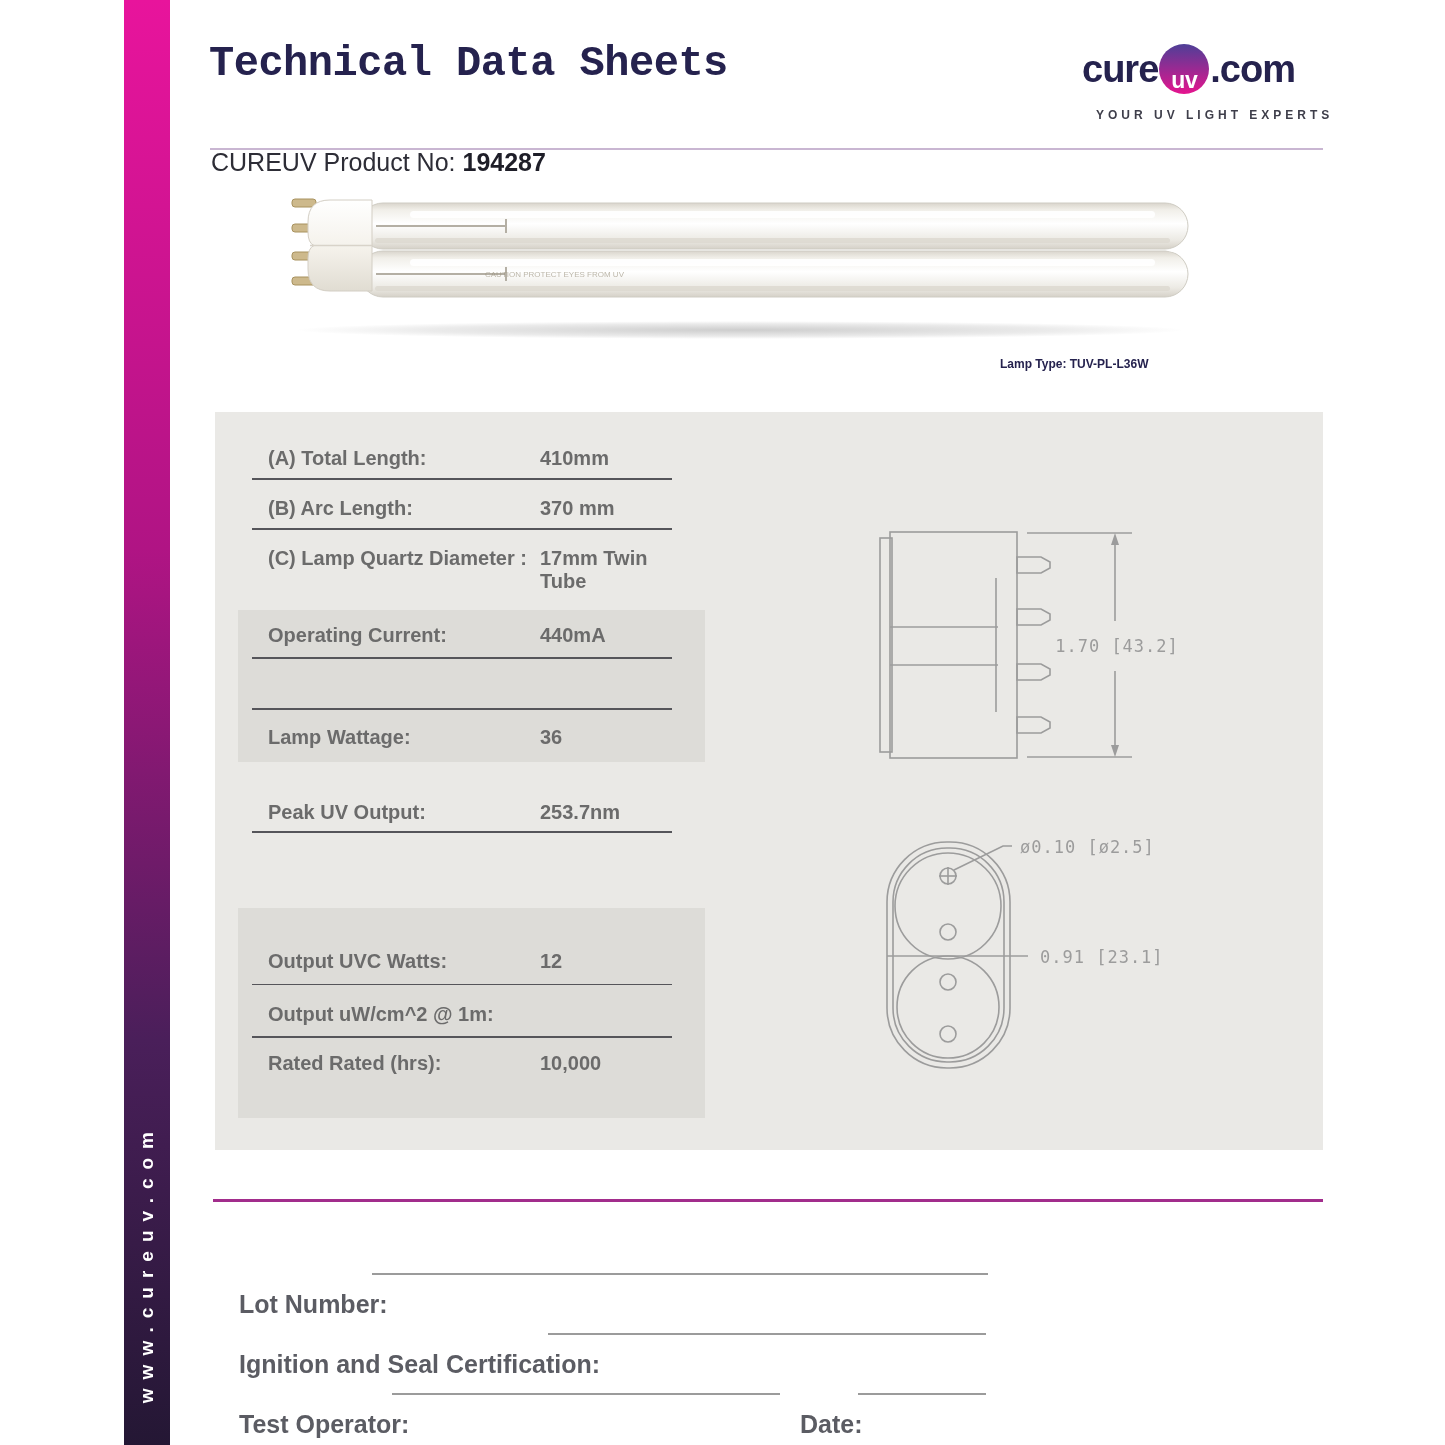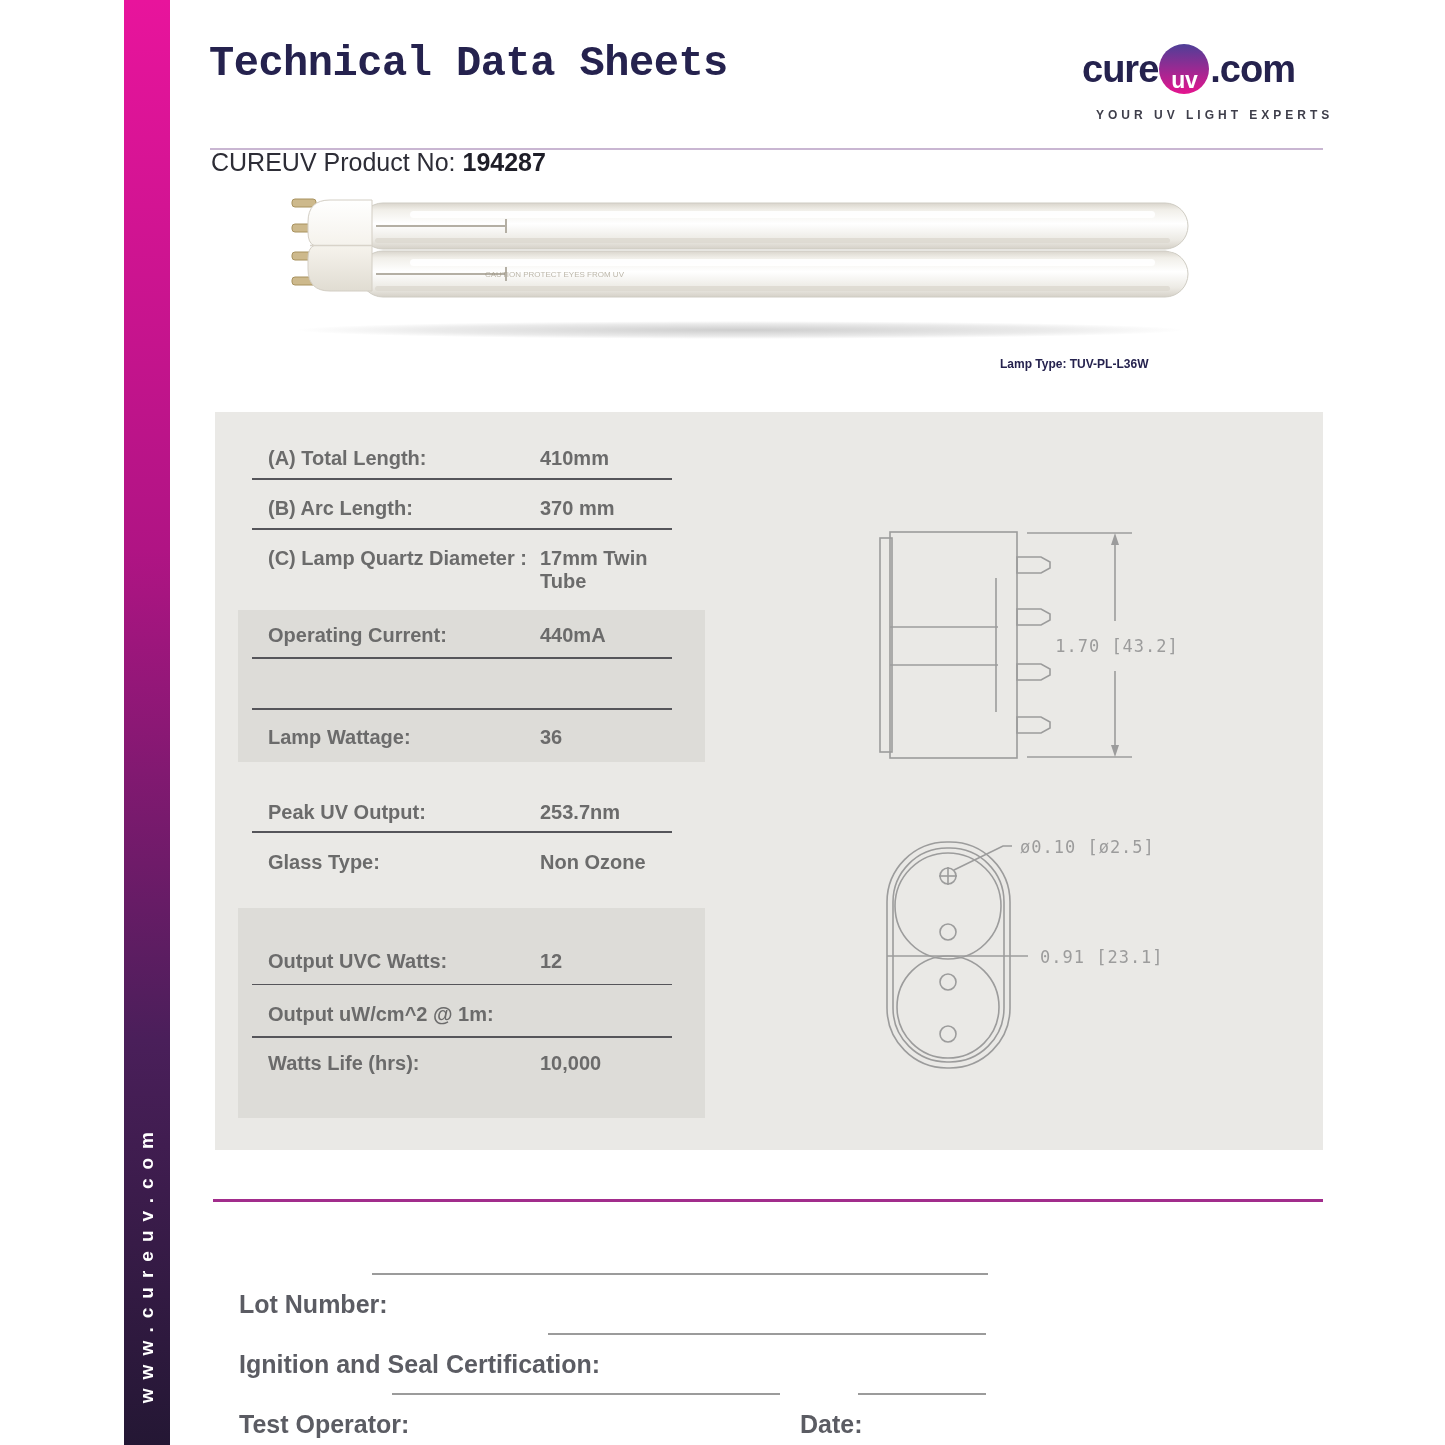--- a/index.html
+++ b/index.html
@@ -154,37 +154,33 @@
   <div class="spec-row" style="top:726px">
     <span class="spec-label">Lamp Wattage:</span>
     <span class="spec-value">36</span>
   </div>
 
   <div class="spec-row" style="top:801px">
     <span class="spec-label">Peak UV Output:</span>
     <span class="spec-value">253.7nm</span>
   </div>
   <div class="spec-sep" style="top:831px"></div>
-  <div class="spec-row" style="top:851px">
-    <span class="spec-label">Glass Type:</span>
-    <span class="spec-value">Non Ozone</span>
-  </div>
 
   <div class="spec-row" style="top:950px">
     <span class="spec-label">Output UVC Watts:</span>
     <span class="spec-value">12</span>
   </div>
   <div class="spec-sep" style="top:984px;height:1px;"></div>
   <div class="spec-row" style="top:1003px">
     <span class="spec-label">Output uW/cm^2 @ 1m:</span>
     <span class="spec-value"></span>
   </div>
   <div class="spec-sep" style="top:1036px"></div>
   <div class="spec-row" style="top:1052px">
-    <span class="spec-label">Watts Life (hrs):</span>
+    <span class="spec-label">Rated Rated (hrs):</span>
     <span class="spec-value">10,000</span>
   </div>
 
   <svg class="draw1" viewBox="0 0 330 260">
     <g fill="none" stroke="#9c9c9c" stroke-width="1.6">
       <rect x="20" y="23" width="12" height="214"></rect>
       <rect x="30" y="17" width="127" height="226"></rect>
       <line x1="30" y1="112" x2="138" y2="112"></line>
       <line x1="30" y1="150" x2="138" y2="150"></line>
       <line x1="136" y1="63" x2="136" y2="197"></line>

